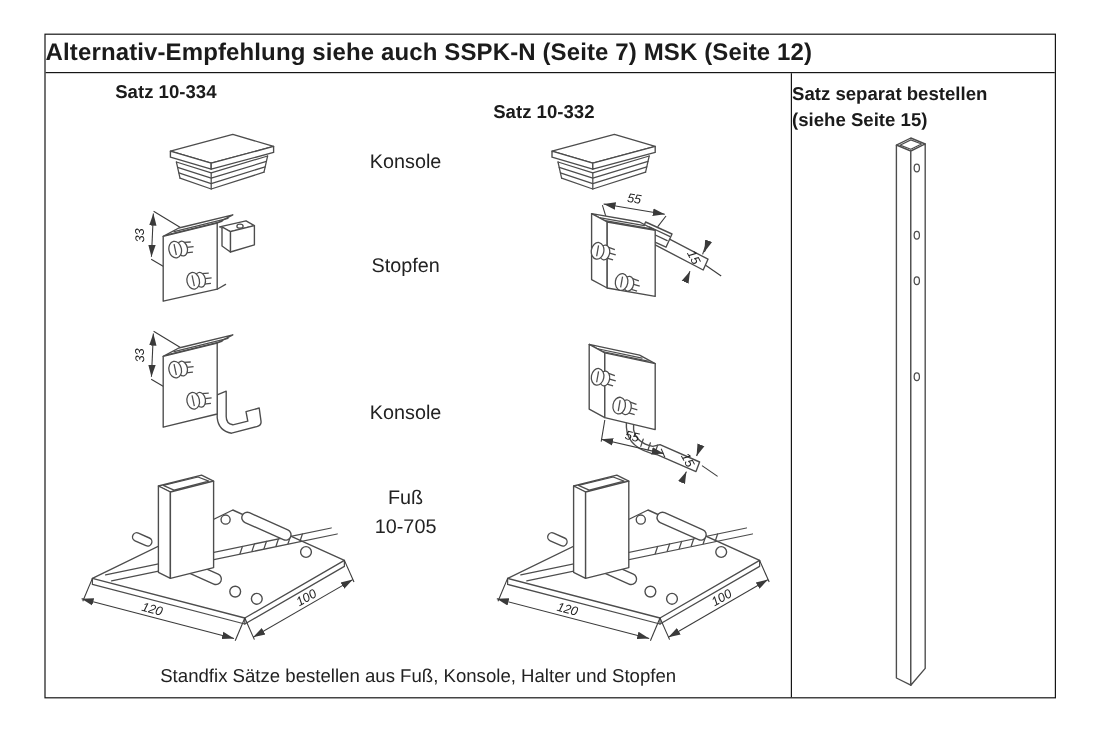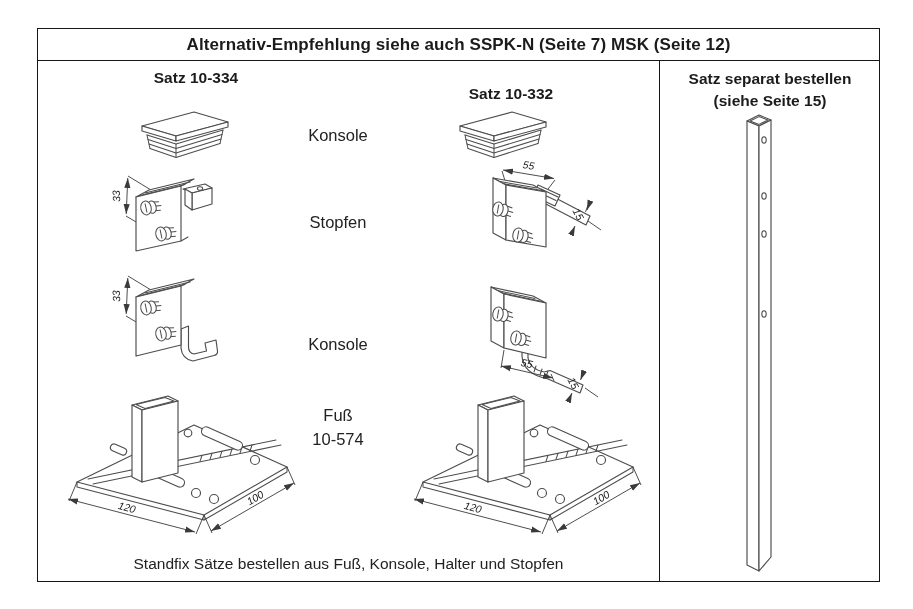--- a/index.html
+++ b/index.html
@@ -1,22 +1,22 @@
 <!DOCTYPE html>
 <html><head>
 <meta charset="utf-8">
 <style>
   html,body{margin:0;padding:0;background:#fff;}
   #canvas{position:relative;width:913px;height:609px;background:#fff;font-family:"Liberation Sans",sans-serif;color:#1b1b1b;overflow:hidden;}
   .abs{position:absolute;}
   #table{left:37px;top:28px;width:843px;height:554px;border:1.6px solid #161616;box-sizing:border-box;}
-  #thead{height:31px;line-height:31px;border-bottom:1.6px solid #161616;text-align:center;font-weight:bold;font-size:17px;letter-spacing:.1px;}
+  #thead{height:31px;line-height:31px;border-bottom:1.6px solid #161616;text-align:left;font-weight:bold;font-size:20px;letter-spacing:.1px;}
   #tbody{position:relative;width:100%;height:520px;}
   #vdivider{left:621px;top:0;bottom:0;width:0;border-left:1.6px solid #161616;}
-  .coltitle{font-weight:bold;font-size:15.5px;text-align:center;}
+  .coltitle{font-weight:bold;font-size:15.5px;text-align:left;}
   .plabel{font-size:16.5px;text-align:center;color:#222;}
   .caption{font-size:15.5px;text-align:center;color:#222;}
   
   .ol{stroke:#4d4d4d;stroke-width:1.15;fill:#fff;stroke-linejoin:round;stroke-linecap:round;}
   .oln{stroke:#4d4d4d;stroke-width:1.05;fill:none;stroke-linejoin:round;stroke-linecap:round;}
   .dim,.ext{stroke:#3a3a3a;stroke-width:.9;fill:none;}
   .dimt{font-family:"Liberation Sans",sans-serif;font-style:italic;font-size:10.5px;fill:#222;}
 </style>
 </head>
 <body>
@@ -55,21 +55,21 @@
       <div class="abs coltitle" style="left:622px;top:7px;width:220px;line-height:22px;">
         <div>Satz separat bestellen</div>
         <div>(siehe Seite 15)</div>
       </div>
 
       <div class="abs plabel" style="left:230px;top:65px;width:140px;">Konsole</div>
       <div class="abs plabel" style="left:230px;top:152px;width:140px;">Stopfen</div>
       <div class="abs plabel" style="left:230px;top:252px;width:140px;margin-top:22px;">Konsole</div>
       <div class="abs plabel" style="left:230px;top:342px;width:140px;line-height:24px;">
         <div>Fuß</div>
-        <div>10-574</div>
+        <div>10-705</div>
       </div>
 
       <svg class="abs" style="left:92px;top:46px;" width="110" height="62" viewBox="0 0 110 62">
         <polygon class="ol" points="12,19 64,5 98,15 46,29"></polygon>
         <polygon class="ol" points="12,19 46,29 46,34 12,24"></polygon>
         <polygon class="ol" points="46,29 98,15 98,20 46,34"></polygon>
         <polyline class="oln" points="17,28 46,37 93,23"></polyline>
         <polyline class="oln" points="18,32.5 46,41.5 92,27.5"></polyline>
         <polyline class="oln" points="19,37 46,46 91,32"></polyline>
         <polyline class="oln" points="20,41.5 46,50.5 90,36.5"></polyline>

